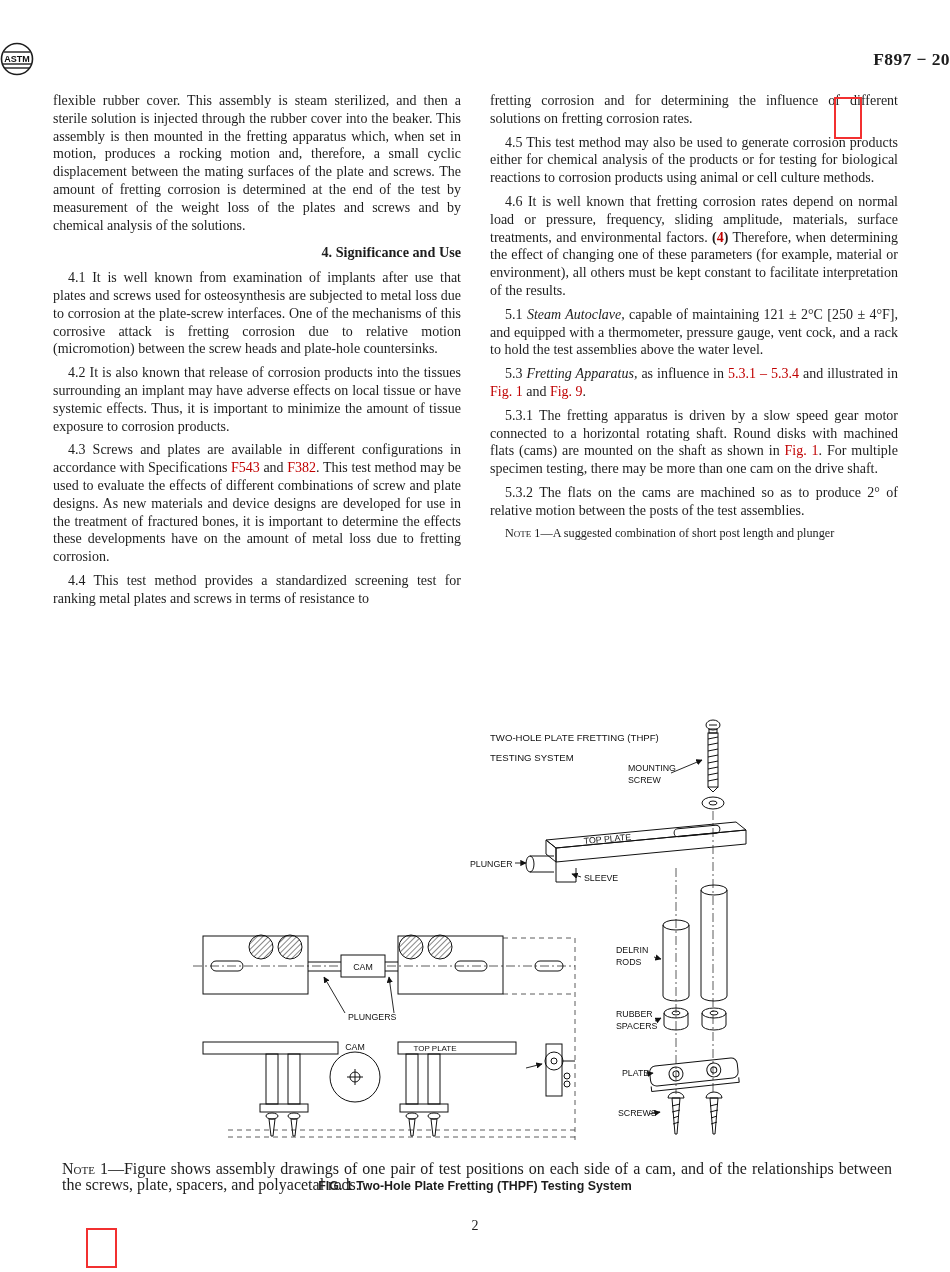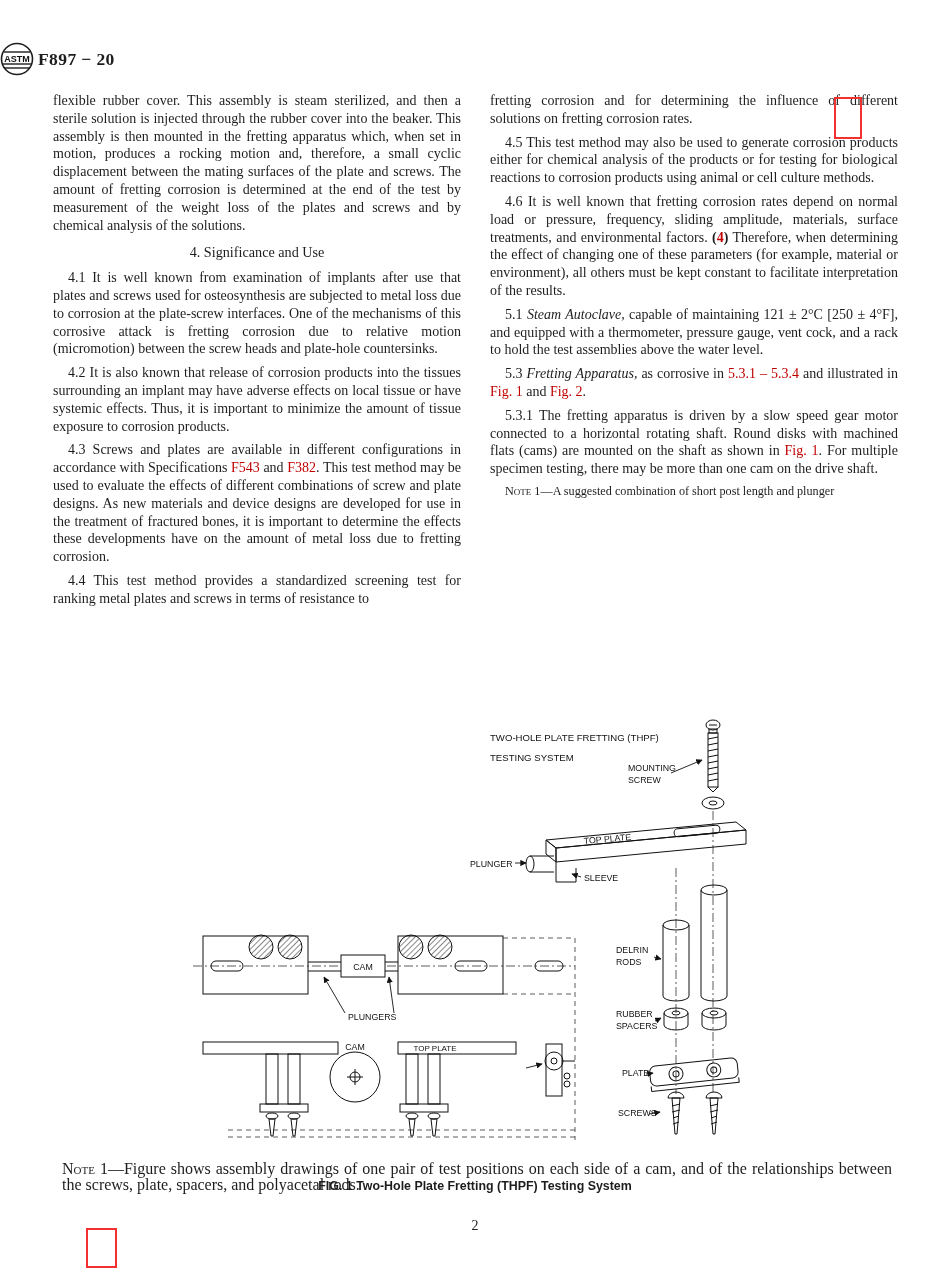--- a/index.html
+++ b/index.html
@@ -3,31 +3,31 @@
 <meta charset="utf-8">
 <style>
   * { margin:0; padding:0; box-sizing:border-box; }
   html,body { background:#ffffff; }
   body {
     width:950px; height:1272px; position:relative; overflow:hidden;
     font-family:"Liberation Serif", serif; color:#1d1d1d;
   }
   .header {
     position:absolute; top:42px; left:0; width:100%;
-    display:flex; justify-content:flex-start; align-items:center; gap:4px;
+    display:flex; justify-content:space-between; align-items:center; gap:4px;
   }
   .doc-number { font-size:17.5px; font-weight:bold; letter-spacing:.4px; }
   .columns {
     position:absolute; top:92px; left:53px; width:845px;
     display:flex; gap:29px;
   }
   .col { width:408px; text-align:justify; font-size:14px; line-height:17.8px; }
   .para { margin-bottom:6px; text-indent:15px; }
   .para.noindent { text-indent:0; }
-  .h-sec { font-weight:normal; margin:10px 0 7px 0; text-indent:0; text-align:center; font-size:14.2px; }
+  .h-sec { font-weight:bold; margin:10px 0 7px 0; text-indent:0; text-align:right; font-size:14.2px; }
   .link { color:#c00000; }
   .it { font-style:italic; }
   .b { font-weight:bold; }
   .note-line { font-size:12.2px; line-height:15.4px; text-indent:15px; }
   .sc { font-variant:small-caps; }
   .figure-wrap { position:absolute; top:716px; left:98px; width:760px; height:428px; }
   svg { display:block; }
   svg text { font-family:"Liberation Sans", sans-serif; font-size:8.8px; fill:#111; stroke:none; }
   svg text.figtitle { font-size:9.6px; }
   .fig-note {
@@ -66,22 +66,23 @@
     <p class="para"><span>4.2 It is also known that release of corrosion products into the tissues surrounding an implant may have adverse effects on local tissue or have systemic effects. Thus, it is important to minimize the amount of tissue exposure to corrosion products.</span></p>
     <p class="para"><span>4.3 Screws and plates are available in different configurations in accordance with Specifications </span><span class="link">F543</span><span> and </span><span class="link">F382</span><span>. This test method may be used to evaluate the effects of different combinations of screw and plate designs. As new materials and device designs are developed for use in the treatment of fractured bones, it is important to determine the effects these developments have on the amount of metal loss due to fretting corrosion.</span></p>
     <p class="para"><span>4.4 This test method provides a standardized screening test for ranking metal plates and screws in terms of resistance to</span></p>
   </div>
 
   <div class="col">
     <p class="para noindent"><span>fretting corrosion and for determining the influence of different solutions on fretting corrosion rates.</span></p>
     <p class="para"><span>4.5 This test method may also be used to generate corrosion products either for chemical analysis of the products or for testing for biological reactions to corrosion products using animal or cell culture methods.</span></p>
     <p class="para"><span>4.6 It is well known that fretting corrosion rates depend on normal load or pressure, frequency, sliding amplitude, materials, surface treatments, and environmental factors. </span><span class="b">(</span><span class="b link">4</span><span class="b">)</span><span> Therefore, when determining the effect of changing one of these parameters (for example, material or environment), all others must be kept constant to facilitate interpretation of the results.</span></p>
     <p class="para"><span>5.1 </span><span class="it">Steam Autoclave,</span><span> capable of maintaining 121 ± 2°C [250 ± 4°F], and equipped with a thermometer, pressure gauge, vent cock, and a rack to hold the test assemblies above the water level.</span></p>
-    <p class="para"><span>5.3 </span><span class="it">Fretting Apparatus,</span><span> as corrosive in </span><span class="link">5.3.1 – 5.3.4</span><span> and illustrated in </span><span class="link">Fig. 1</span><span> and </span><span class="link">Fig. 2</span><span>.</span></p>
+    <p class="para"><span>5.3 </span><span class="it">Fretting Apparatus,</span><span> as influence in </span><span class="link">5.3.1 – 5.3.4</span><span> and illustrated in </span><span class="link">Fig. 1</span><span> and </span><span class="link">Fig. 9</span><span>.</span></p>
     <p class="para"><span>5.3.1 The fretting apparatus is driven by a slow speed gear motor connected to a horizontal rotating shaft. Round disks with machined flats (cams) are mounted on the shaft as shown in </span><span class="link">Fig. 1</span><span>. For multiple specimen testing, there may be more than one cam on the drive shaft.</span></p>
+    <p class="para"><span>5.3.2 The flats on the cams are machined so as to produce 2° of relative motion between the posts of the test assemblies.</span></p>
     <p class="note-line"><span class="sc">Note 1—</span><span>A suggested combination of short post length and plunger</span></p>
   </div>
 </div>
 
 <div class="figure-wrap">
 <svg width="760" height="428" viewBox="0 0 760 428">
   <defs>
     <marker id="arw" viewBox="0 0 10 10" refX="9" refY="5" markerWidth="7" markerHeight="7" orient="auto-start-reverse">
       <path d="M0,0 L10,5 L0,10 z" fill="#111"></path>
     </marker>

